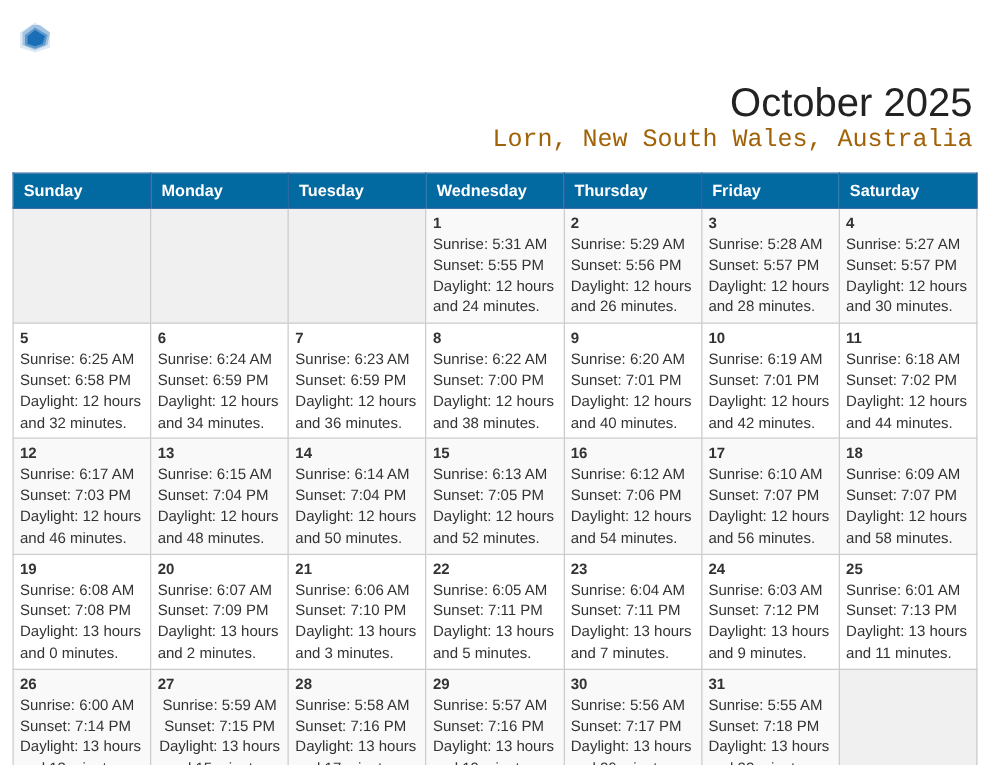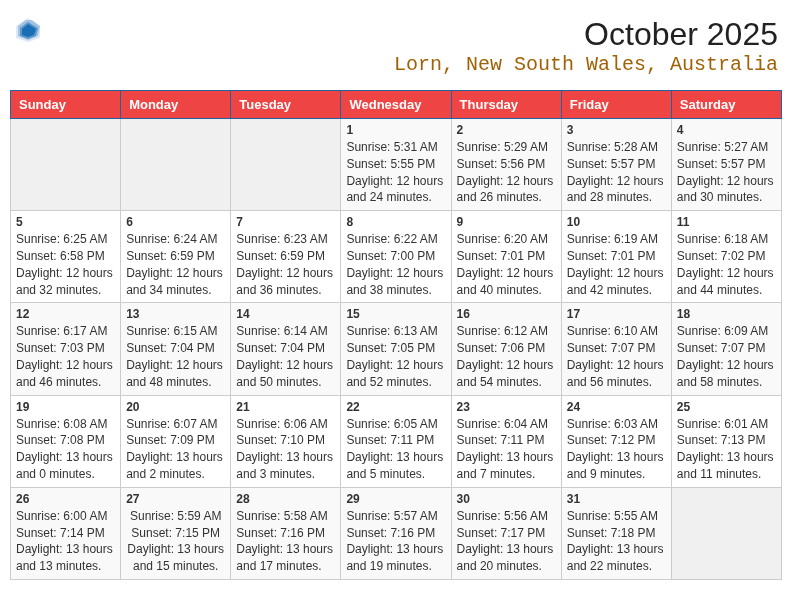--- a/index.html
+++ b/index.html
@@ -28,38 +28,39 @@
       line-height: 1.1;
     }
     .logo-general { color: #333; }
     .logo-blue { color: #1a6eb5; }
     .logo-icon {
       width: 28px;
       height: 28px;
     }
     .title-block {
       text-align: right;
+      margin-top: 48px;
     }
     .month-title {
       font-size: 32px;
       font-weight: normal;
       color: #222;
     }
     .location {
       font-size: 20px;
       color: #a16207;
       font-family: Liberation Mono, monospace;
     }
     .calendar {
       width: 100%;
       border-collapse: collapse;
       border: 1px solid #ccc;
     }
     .calendar th {
-      background: #ef4444;
+      background: #0369a1;
       color: #fff;
       text-align: left;
       padding: 6px 8px;
       font-size: 13px;
       font-weight: bold;
       border: 1px solid #2563a0;
     }
     .calendar td {
       width: 14.28%;
       vertical-align: top;

